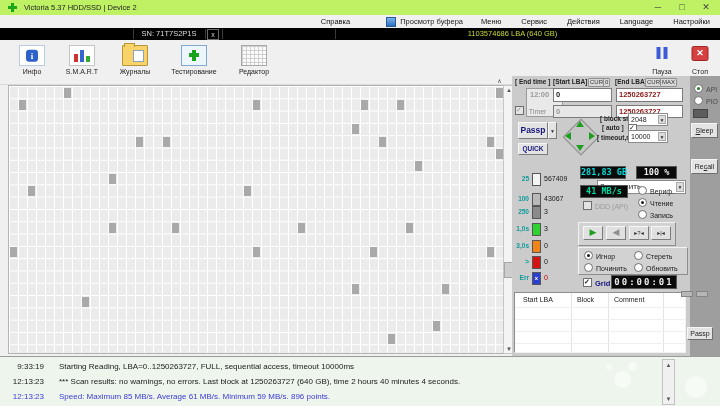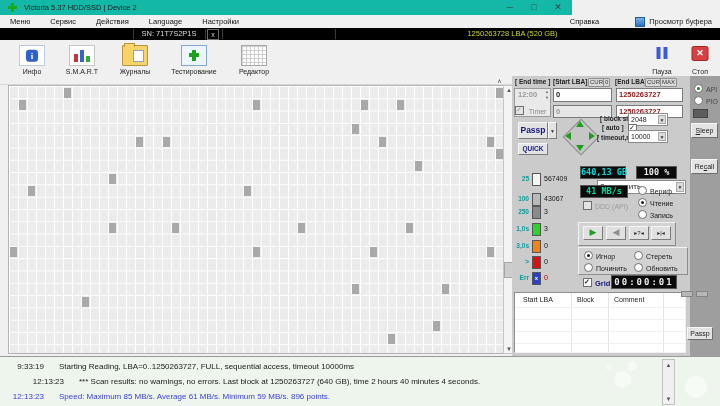--- a/index.html
+++ b/index.html
@@ -1,21 +1,21 @@
 <!DOCTYPE html>
 <html><head>
 <meta charset="utf-8">
 <style>
   html,body{margin:0;padding:0;}
   #app{position:relative;width:720px;height:406px;background:#f0f0f0;overflow:hidden;
        font-family:"Liberation Sans",sans-serif;font-size:8px;color:#1a1a1a;}
   .abs{position:absolute;}
 
   
-  #titlebar{left:0;top:0;width:572px;height:15px;background:#14b8a6;display:flex;align-items:center;}
+  #titlebar{left:0;top:0;width:720px;height:15px;background:#bef264;display:flex;align-items:center;}
   #app-icon{width:9px;height:9px;margin-left:8px;position:relative;}
   #app-icon::before,#app-icon::after{content:"";position:absolute;background:#18a818;}
   #app-icon::before{left:3px;top:0;width:3px;height:9px;}
   #app-icon::after{left:0;top:3px;width:9px;height:3px;}
   #win-title{margin-left:7px;font-size:7.5px;color:#222;}
   #winbtns{position:absolute;right:2px;top:0;display:flex;}
   .winbtn{width:24px;height:14px;text-align:center;line-height:14px;font-size:9px;color:#444;}
 
   
   #menubar{left:0;top:15px;width:720px;height:13px;display:flex;align-items:center;font-size:7.5px;}
@@ -145,32 +145,32 @@
     <div id="app-icon"></div>
     <div id="win-title">Victoria 5.37 HDD/SSD | Device 2</div>
     <div id="winbtns">
       <span class="winbtn">─</span>
       <span class="winbtn">□</span>
       <span class="winbtn">✕</span>
     </div>
   </div>
 
   <div id="menubar" class="abs">
-    <span id="menu-left"><span class="menu-item">Меню</span><span class="menu-item">Сервис</span><span class="menu-item">Действия</span><span class="menu-item">Language</span><span class="menu-item">Настройки</span></span>
     <span id="menu-right">
       <span id="menu-help" class="menu-item">Справка</span>
       <span id="buffer-ico"></span>
       <span id="menu-buffer">Просмотр буфера</span>
     </span>
+    <span id="menu-left"><span class="menu-item">Меню</span><span class="menu-item">Сервис</span><span class="menu-item">Действия</span><span class="menu-item">Language</span><span class="menu-item">Настройки</span></span>
   </div>
 
   <div id="drivebar" class="abs">
     <span class="seg" style="left:133px;width:72px;color:#dddddd;">SN: 71T7S2P1S</span>
     <span id="drive-eject">x</span>
-    <span class="seg" style="left: 335px; width: 355px; color: rgb(203, 216, 50);">1250263728 LBA (520 GB)</span>
+    <span class="seg" style="left: 335px; width: 355px; color: rgb(203, 216, 50);">1103574686 LBA (640 GB)</span>
     <span class="dsep" style="left:133px;"></span>
       <span class="dsep" style="left:205px;"></span>
     <span class="dsep" style="left:222px;"></span>
       <span class="dsep" style="left:335px;"></span>
   </div>
 
   <div id="toolbar" class="abs">
     <div class="tbtn" style="left:10px;width:44px;">
       <div class="tico ico-info"></div>
       <div class="tlabel">Инфо</div>
@@ -241,21 +241,21 @@
 
   <div id="panel" class="abs">
     <span class="abs plabel" style="left:3px;top:2px;">[ End time ]</span>
     <span class="abs plabel" style="left:41px;top:2px;">[Start LBA]</span>
     <span class="abs chip" style="left:76px;top:2px;">CUR</span>
     <span class="abs chip" style="left:91px;top:2px;">0</span>
     <span class="abs plabel" style="left:103px;top:2px;">[End LBA]</span>
     <span class="abs chip" style="left:133px;top:2px;">CUR</span>
     <span class="abs chip" style="left:148px;top:2px;">MAX</span>
 
-    <span class="abs spin" style="left:2px;top:12px;width:37px;height:29px;">
+    <span class="abs spin" style="left:14px;top:12px;width:37px;height:29px;">
       <span>12:00</span>
       <span class="arrows">▲<br>▼</span>
     </span>
     <span class="abs inp" style="left:41px;top:12px;width:59px;height:14px;">0</span>
     <span class="abs inp red" style="left:104px;top:12px;width:67px;height:14px;">1250263727</span>
 
     <span class="abs" style="left:3px;top:30px;color:#8a8a8a;">
       <span class="checkbox dis checked"></span>
       <span>Timer</span>
     </span>
@@ -286,21 +286,21 @@
     <span class="abs combo" style="left:116px;top:54px;width:40px;height:13px;">
       <span>10000</span>
       <span class="ca">▼</span>
     </span>
     <span class="abs combo" style="left:85px;top:68px;width:89px;height:14px;font-size:8px;line-height:12px;margin-top:36px;">
       <span>Завершить</span>
       <span class="ca">▼</span>
     </span>
 
     
-    <span class="abs lcd" style="left:68px;top:90px;width:46px;height:13px;">640,13 GB</span>
+    <span class="abs lcd" style="left:68px;top:90px;width:46px;height:13px;">281,83 GB</span>
     <span class="abs lcd" style="left:124px;top:90px;width:41px;height:13px;color:#f0f0f0;">
       <span>100</span>&nbsp;<span>%</span>
     </span>
     <span class="abs lcd" style="left:68px;top:109px;width:48px;height:13px;color:#00d9a0;">41 MB/s</span>
 
     
     <span class="abs" style="left:126px;top:110px;">
       <span class="radio"></span><span>Вериф.</span>
     </span>
     <span class="abs" style="left:126px;top:122px;">
@@ -400,21 +400,21 @@
     <span class="rail-btn" style="top:47px;"><u>S</u><span>leep</span></span>
     <span class="rail-btn" style="top:83px;">Re<u>c</u><span>all</span></span>
     <span class="rail-btn" style="top:251px;left:-3px;width:26px;height:13px;line-height:11px;">Passp</span>
   </div>
   <span class="abs minirect" style="left:681px;top:291px;"></span>
   <span class="abs minirect" style="left:696px;top:291px;"></span>
 
   <div id="logbar" class="abs">
     <div id="log-lines">
         <div class="log-line" style="top: 5px; color: rgb(26, 26, 26);"><span class="log-time">9:33:19</span><span>Starting Reading, LBA=0..1250263727, FULL, sequential access, timeout 10000ms</span></div>
-        <div class="log-line" style="top: 20px; color: rgb(26, 26, 26); padding-left: 20px;"><span class="log-time">12:13:23</span><span>*** Scan results: no warnings, no errors. Last block at 1250263727 (640 GB), time 2 hours 40 minutes 4 seconds.</span></div>
+        <div class="log-line" style="top: 20px; color: rgb(26, 26, 26);"><span class="log-time">12:13:23</span><span>*** Scan results: no warnings, no errors. Last block at 1250263727 (640 GB), time 2 hours 40 minutes 4 seconds.</span></div>
         <div class="log-line" style="top: 35px; color: rgb(59, 59, 214);"><span class="log-time">12:13:23</span><span>Speed: Maximum 85 MB/s. Average 61 MB/s. Minimum 59 MB/s. 896 points.</span></div>
       </div>
     <div id="log-scroll">
       <span class="sarrow" style="top:1px;">▲</span>
       <span class="sarrow" style="bottom:1px;">▼</span>
     </div>
   </div>
 
   <div id="watermark" class="abs">
     <span class="wm-c" style="left:14px;top:13px;width:17px;height:17px;"></span>

